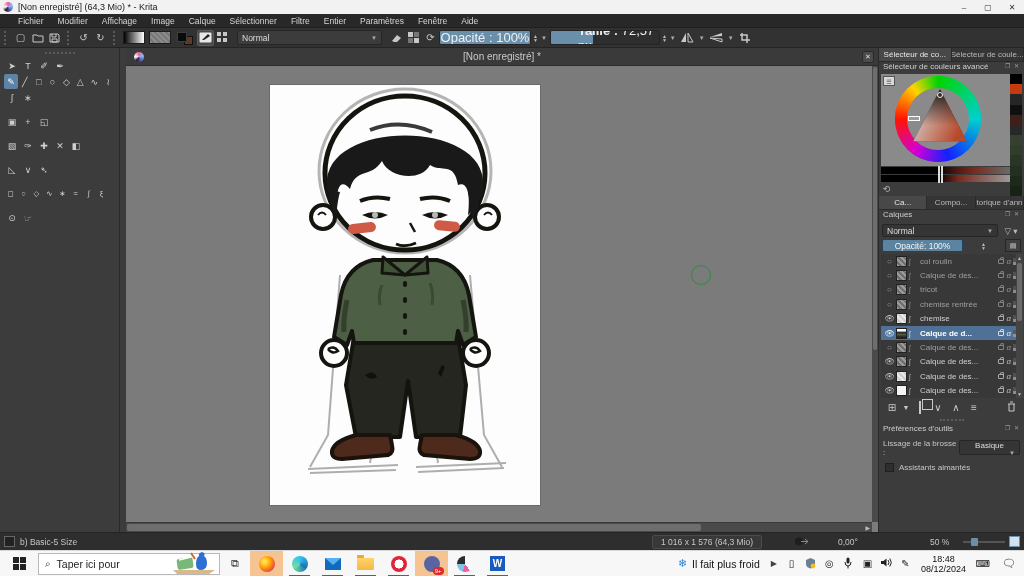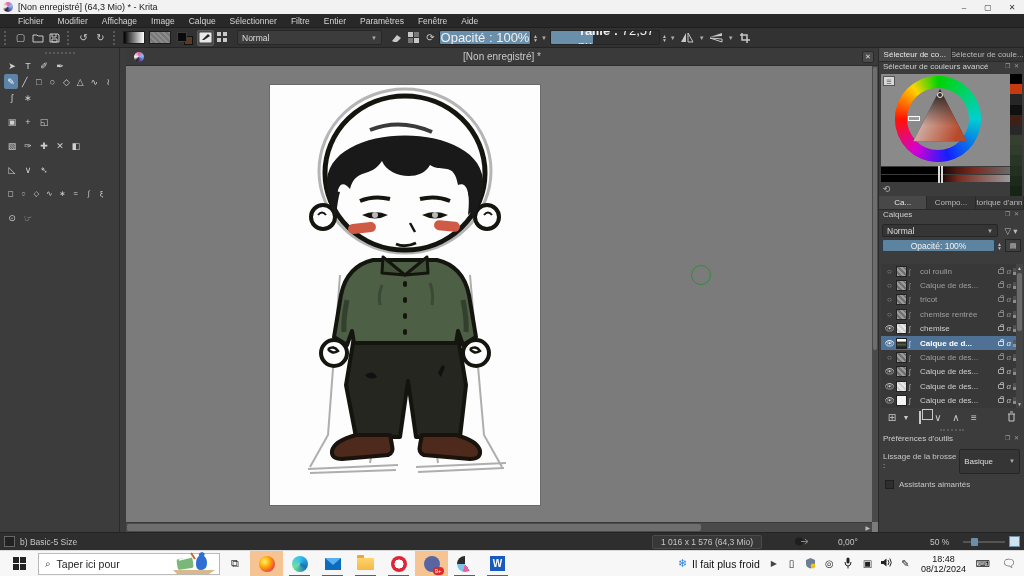--- a/index.html
+++ b/index.html
@@ -92,21 +92,21 @@
   .hist-strip span { flex:1; }
   .shade-bars { position:relative; margin:1px 14px 0 2px; height:16px; }
   .shade-bar { height:7px; margin-bottom:1px; background:linear-gradient(to right,#000 0%,#000 44%,#4a1812 58%,#7a2a1e 72%,#6a6a6a 100%); position:relative; }
   .shade-bar.b2 { background:linear-gradient(to right,#000 0%,#000 44%,#7a2a1e 60%,#9a9a9a 100%); }
   .shade-marker { position:absolute; left:44%; top:-1px; bottom:-1px; width:5px; border-left:2px solid #ddd; border-right:2px solid #ddd; }
   .reset-icon { margin:1px 0 2px 4px; color:#aeaeae; font-size:9px; height:10px; line-height:10px; }
 
   .layers-ctl { display:flex; align-items:center; margin:2px 3px; }
   .lay-select { flex:1; height:13px; background:#353535; border:1px solid #262626; border-radius:2px; display:flex; align-items:center; padding:0 4px; color:#ddd; }
   .funnel { width:20px; height:13px; display:flex; align-items:center; justify-content:center; color:#bbb; margin-left:3px; }
-  .lay-opacity { display:flex; align-items:center; margin:0 3px 12px; }
+  .lay-opacity { display:flex; align-items:center; margin:0 3px 2px;gap:16px; }
   .lay-op-chip { flex:1; height:13px; background:#5c84a1; border:1px solid #24415a; border-radius:2px; display:flex; align-items:center; justify-content:center; color:#f2f2f2; }
   .lay-op-btn { width:16px; height:13px; border:1px solid #262626; background:#404040; margin-left:3px; display:flex; align-items:center; justify-content:center; color:#ccc; font-size:7px; }
 
   .layer-list { margin:1px 2px 0 2px; background:#383838; position:relative; }
   .layer-row { display:flex; align-items:center; height:14.4px; padding:0 2px; color:#9f9f9f; }
   .layer-row.visible-row { color:#cfcfcf; }
   .layer-row.sel { background:#4f7196; color:#fff; }
   .lr-eye { width:13px; text-align:center; font-size:8px; }
   .lr-thumb { width:11px; height:11px; border:1px solid #222; background:repeating-linear-gradient(45deg,#9a9a9a 0 2px,#6f6f6f 2px 4px); margin-right:2px; }
   .lr-thumb.char { background:linear-gradient(#fff 20%,#222 40%,#4d5f45 60%,#222 90%); }
@@ -128,21 +128,21 @@
   .layer-btns { display:flex; align-items:center; height:16px; margin:2px 4px 0; color:#c9c9c9; }
   .lb { width:18px; text-align:center; font-size:10px; }
   .lb.small { font-size:7px; width:10px; }
   .lb-trash { margin-left:auto; }
   .dup-ico { position:relative; width:9px; height:9px; border:1px solid #c9c9c9; margin:0 auto; }
   .dup-ico:before { content:""; position:absolute; left:2px; top:-3px; width:9px; height:9px; border:1px solid #c9c9c9; background:#3c3c3c; }
   .sect-handle { border-top:2px dotted #5a5a5a; width:24px; margin:3px auto; }
 
   .prefs-row { display:flex; align-items:center; margin:3px 4px; }
   .prefs-label { color:#c6c6c6; font-size:8px; }
-  .prefs-select { margin-left:auto; width:62px; height:25px; background:#353535; border:1px solid #262626; border-radius:2px; display:flex; align-items:center; padding:0 4px; color:#ddd; font-size:8px; }
+  .prefs-select { margin-left:auto; width:62px; height:15px; background:#353535; border:1px solid #262626; border-radius:2px; display:flex; align-items:center; padding:0 4px; color:#ddd; font-size:8px;flex-direction:column; }
   .chk-row { display:flex; align-items:center; margin:6px 6px; }
   .chk { width:9px; height:9px; background:#2e2e2e; border:1px solid #1f1f1f; margin-right:5px; }
 
   
   .statusbar { position:absolute; left:0; right:0; bottom:26px; height:18px; background:#2e2e2e; border-top:1px solid #232323; display:flex; align-items:center; font-size:8.5px; color:#c6c6c6; }
   .sb-preset-ico { width:11px; height:11px; border:1px solid #666; background:#222; margin:0 5px 0 4px; }
   .sb-profile { position:absolute; left:300px; width:400px; text-align:center; }
   .sb-size { position:absolute; left:652px; border:1px solid #4a4a4a; background:#383838; border-radius:2px; padding:1px 8px; }
   .sb-pointer { position:absolute; left:795px; width:14px; height:9px; }
   .sb-angle { position:absolute; left:838px; }

